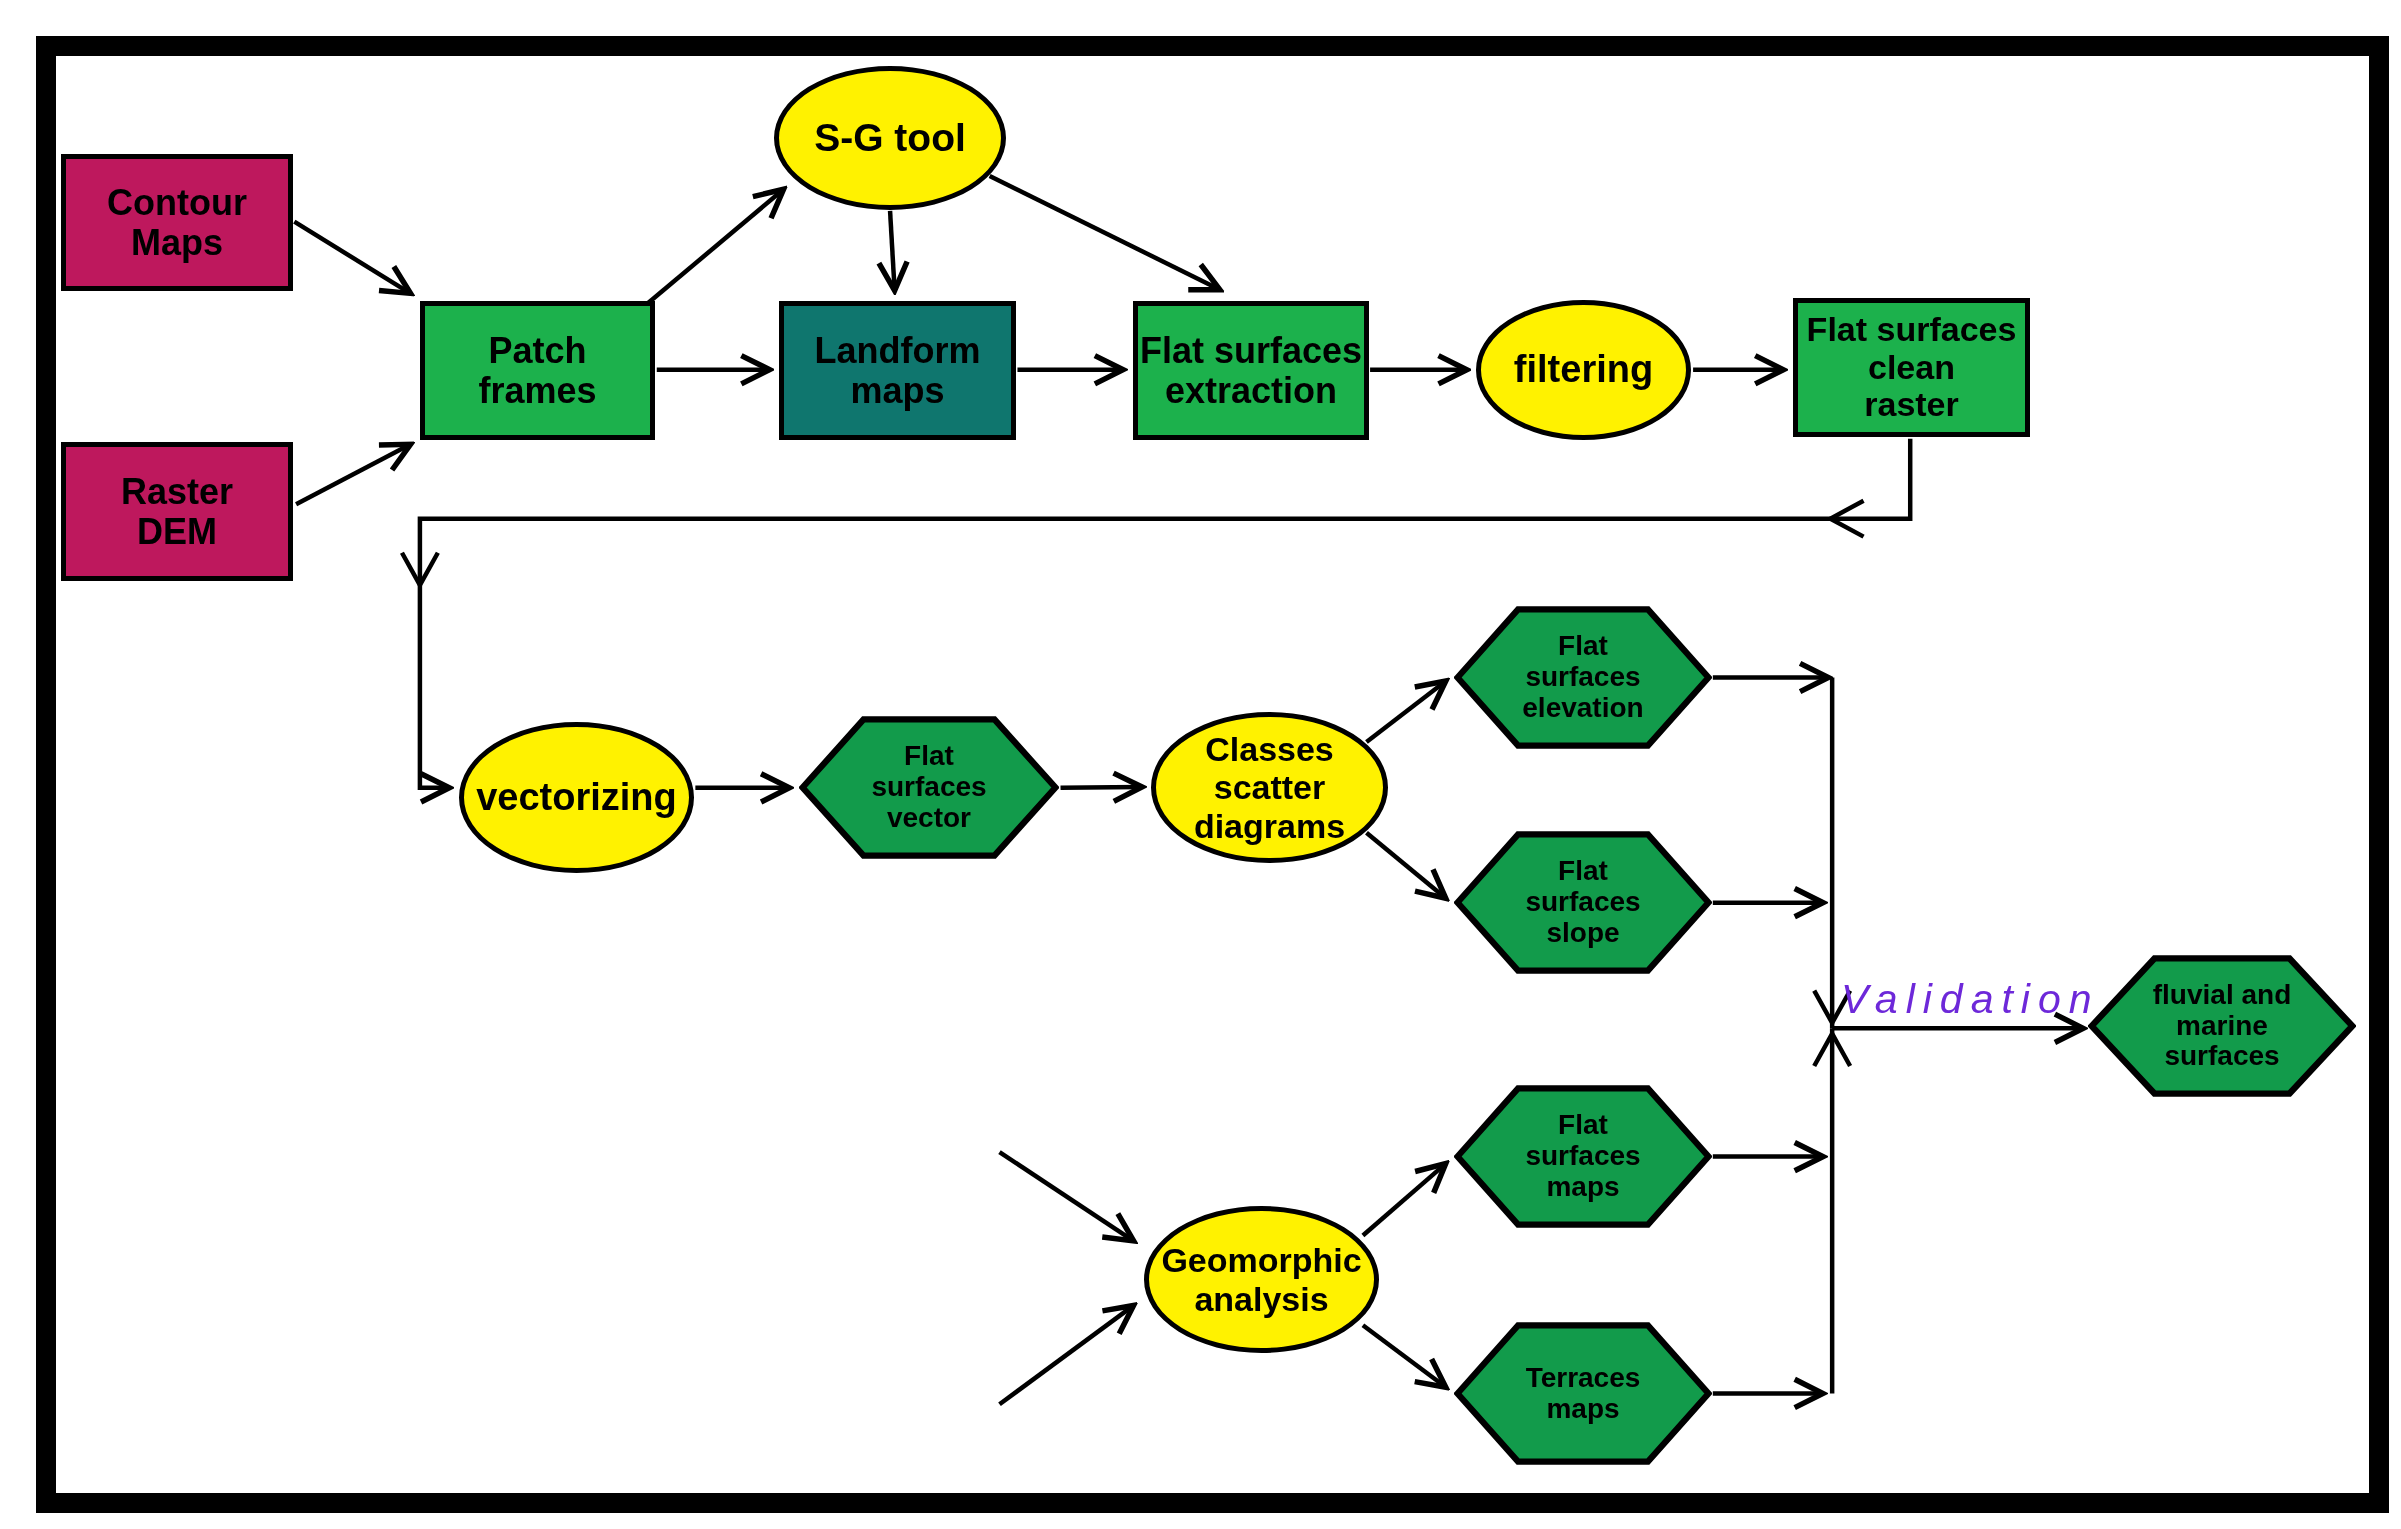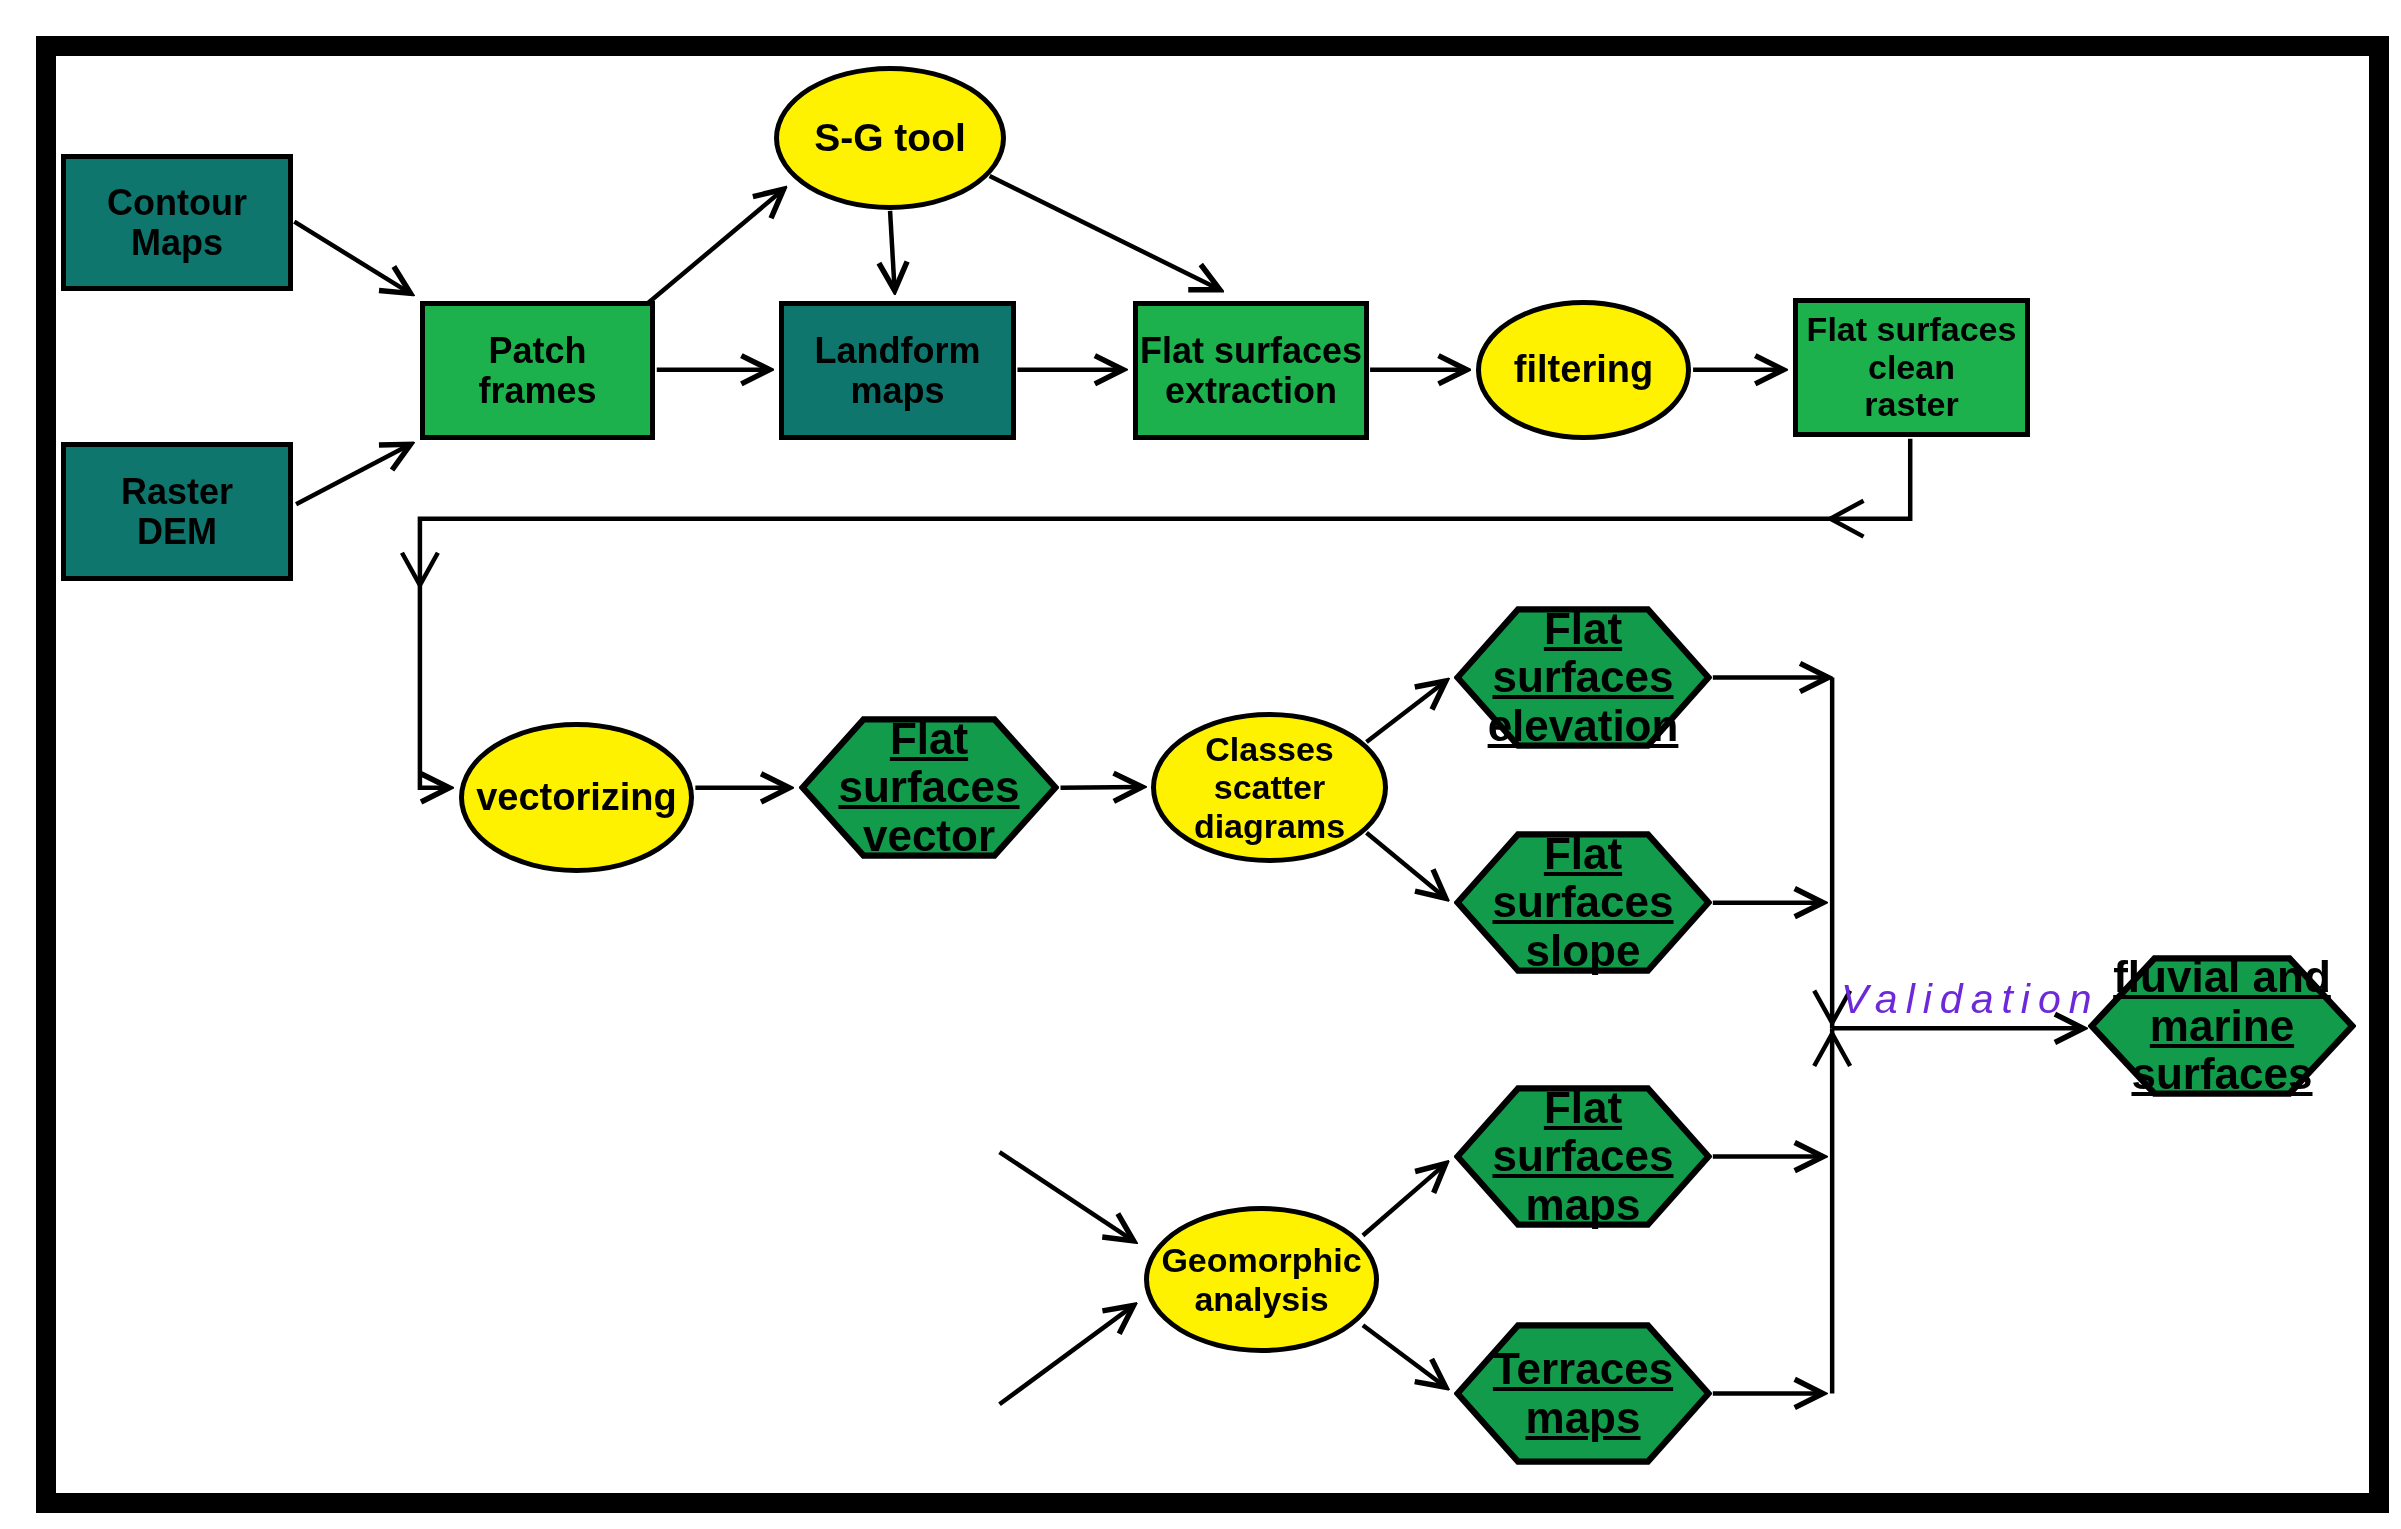--- a/index.html
+++ b/index.html
@@ -15,26 +15,26 @@
     border:20px solid #000;box-sizing:border-box;
   }
   #edges{position:absolute;left:0;top:0;width:2401px;height:1529px;}
   .node{
     position:absolute;display:flex;align-items:center;justify-content:center;
     text-align:center;font-weight:bold;color:#000;box-sizing:border-box;
     line-height:1.1;
   }
   .node span{white-space:pre-line;display:block;}
   .rect{border:5.4px solid #000;font-size:36px;}
-  .blue{background:#0f766e;}
+  .blue{background:#be185d;}
   .green{background:#1CB14C;}
   .orange{background:#0f766e;}
   .ellipse{border:5.4px solid #000;border-radius:50%;background:#FFF200;font-size:38px;}
   .ellipse.small{font-size:34px;line-height:1.12;}
-  .hex{font-size:44px;text-decoration:underline;}
+  .hex{font-size:28px;}
   .hex svg{position:absolute;left:0;top:0;width:100%;height:100%;}
   .hex span{position:relative;z-index:2;}
   #validation-label{
     position:absolute;left:1841px;top:976px;
     font-style:italic;font-size:41px;letter-spacing:8px;color:#6d28d9;font-weight:normal;
   }
 </style>
 </head>
 <body>
 

